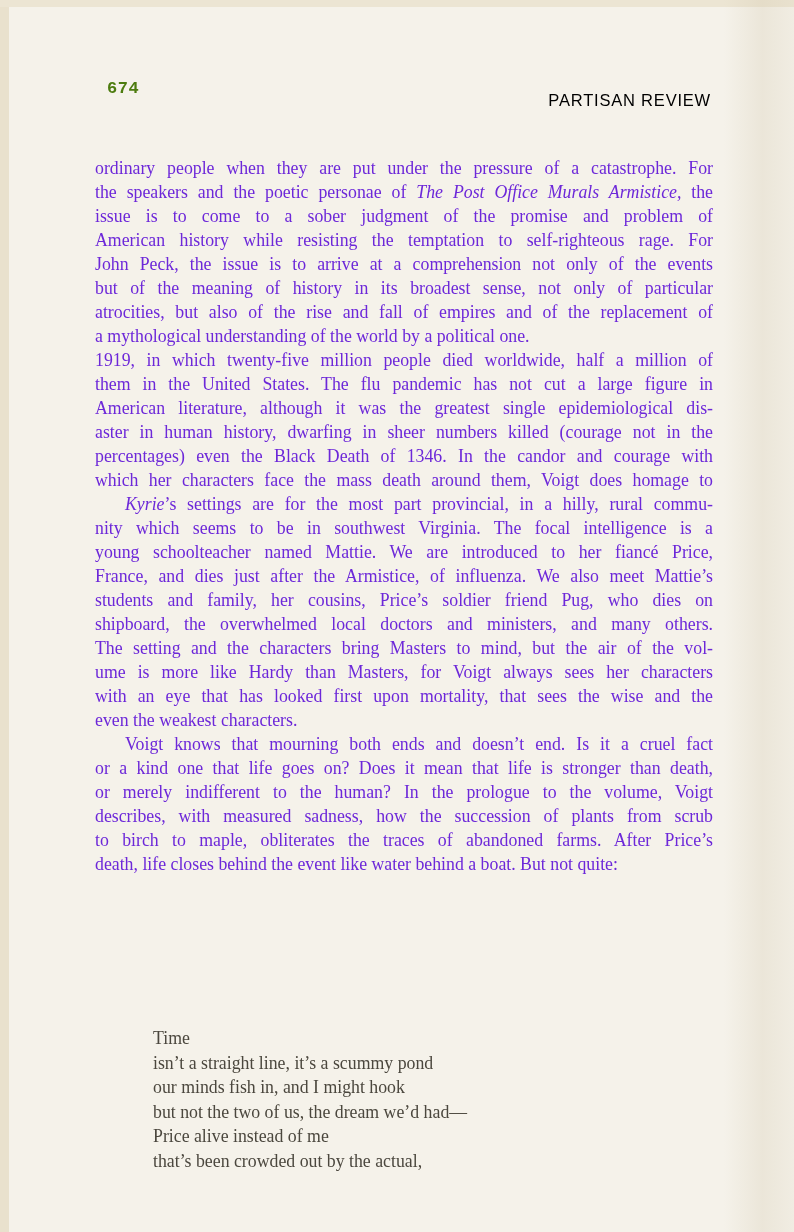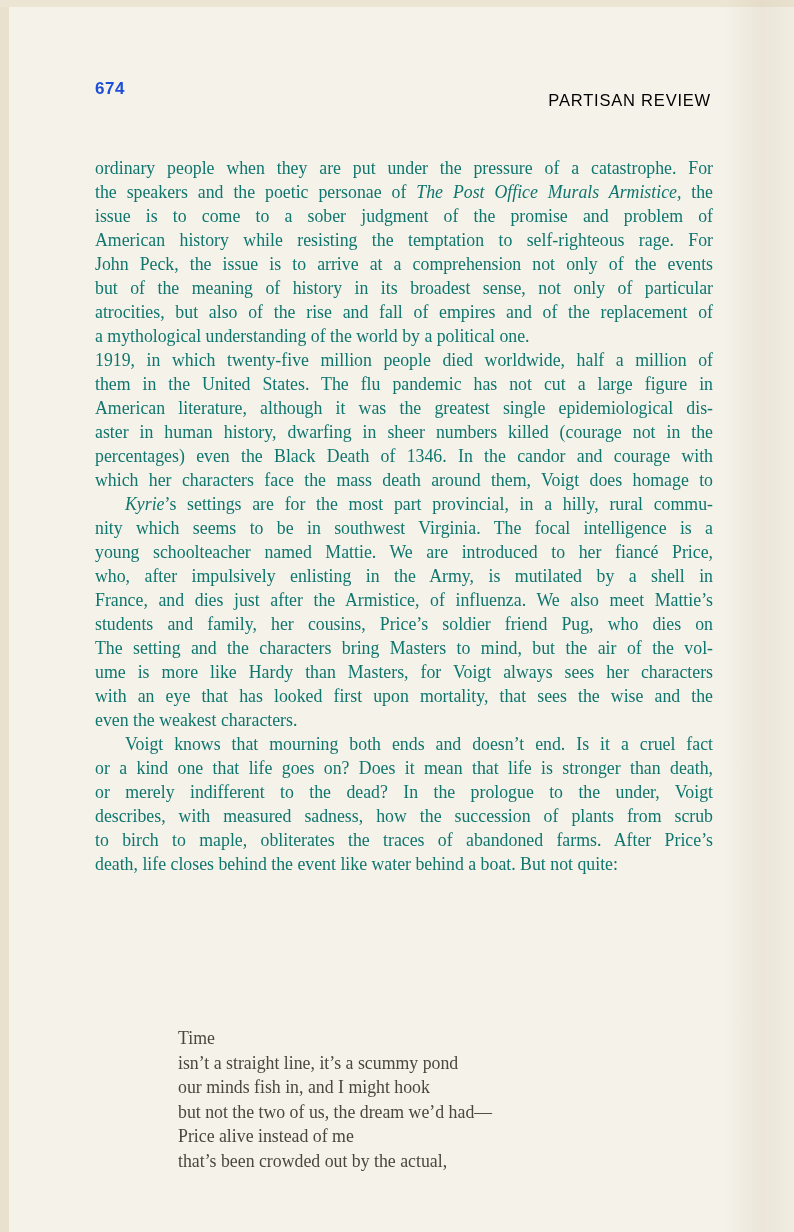--- a/index.html
+++ b/index.html
@@ -36,41 +36,41 @@
   }
   .page-header {
     position: absolute;
     left: 95px;
     top: 79px;
     width: 618px;
     height: 24px;
   }
   .page-number {
     position: absolute;
-    left: 0; top: 0;
-    font-family: Liberation Sans, sans-serif;
+    left: 12px; top: 0;
+    font-family: Liberation Mono, monospace;
     font-weight: bold;
     font-size: 17px;
     letter-spacing: 0.5px;
-    color: #1d4ed8;
+    color: #4d7c0f;
   }
   .journal-title {
     position: absolute;
     right: 2px; top: 12px;
     font-family: Liberation Sans, sans-serif;
     font-size: 16.5px;
     letter-spacing: 0.8px;
     color: #000000;
   }
   .body-text {
     position: absolute;
     left: 95px;
     top: 156px;
     width: 618px;
-    color: #0f766e;
+    color: #6d28d9;
     font-size: 17.8px;
   }
   .para { margin: 0; }
   .line {
     height: 24px;
     line-height: 24px;
     text-align: justify;
     text-align-last: justify;
     overflow: hidden;
     white-space: normal;
@@ -81,21 +81,20 @@
   }
   .line.indent { text-indent: 30px; }
   .it { font-style: italic; }
   .poem {
     position: absolute;
     left: 153px;
     top: 1026px;
     width: 480px;
     color: #4b473e;
     font-size: 17.8px;
-    margin-left: 25px;
   }
   .poem-line {
     height: 24.5px;
     line-height: 24.5px;
     white-space: nowrap;
   }
 </style>
 </head>
 <body>
 
@@ -124,32 +123,32 @@
       <div class="line"><span>them in the United States. The flu pandemic has not cut a large figure in</span></div>
       <div class="line"><span>American literature, although it was the greatest single epidemiological dis-</span></div>
       <div class="line"><span>aster in human history, dwarfing in sheer numbers killed (courage not in the</span></div>
       <div class="line"><span>percentages) even the Black Death of 1346. In the candor and courage with</span></div>
       <div class="line"><span>which her characters face the mass death around them, Voigt does homage to</span></div>
     </div>
     <div class="para">
       <div class="line indent"><span class="it">Kyrie</span><span>’s settings are for the most part provincial, in a hilly, rural commu-</span></div>
       <div class="line"><span>nity which seems to be in southwest Virginia. The focal intelligence is a</span></div>
       <div class="line"><span>young schoolteacher named Mattie. We are introduced to her fiancé Price,</span></div>
-      <div class="line"><span>who, after impulsively enlisting in the Army, is mutilated by a shell in</span></div>
       <div class="line"><span>France, and dies just after the Armistice, of influenza. We also meet Mattie’s</span></div>
       <div class="line"><span>students and family, her cousins, Price’s soldier friend Pug, who dies on</span></div>
+      <div class="line"><span>shipboard, the overwhelmed local doctors and ministers, and many others.</span></div>
       <div class="line"><span>The setting and the characters bring Masters to mind, but the air of the vol-</span></div>
       <div class="line"><span>ume is more like Hardy than Masters, for Voigt always sees her characters</span></div>
       <div class="line"><span>with an eye that has looked first upon mortality, that sees the wise and the</span></div>
       <div class="line last"><span>even the weakest characters.</span></div>
     </div>
     <div class="para">
       <div class="line indent"><span>Voigt knows that mourning both ends and doesn’t end. Is it a cruel fact</span></div>
       <div class="line"><span>or a kind one that life goes on? Does it mean that life is stronger than death,</span></div>
-      <div class="line"><span>or merely indifferent to the dead? In the prologue to the under, Voigt</span></div>
+      <div class="line"><span>or merely indifferent to the human? In the prologue to the volume, Voigt</span></div>
       <div class="line"><span>describes, with measured sadness, how the succession of plants from scrub</span></div>
       <div class="line"><span>to birch to maple, obliterates the traces of abandoned farms. After Price’s</span></div>
       <div class="line last"><span>death, life closes behind the event like water behind a boat. But not quite:</span></div>
     </div>
   </div>
 
 <div class="poem">
     <div class="poem-line">Time</div>
     <div class="poem-line">isn’t a straight line, it’s a scummy pond</div>
     <div class="poem-line">our minds fish in, and I might hook</div>

